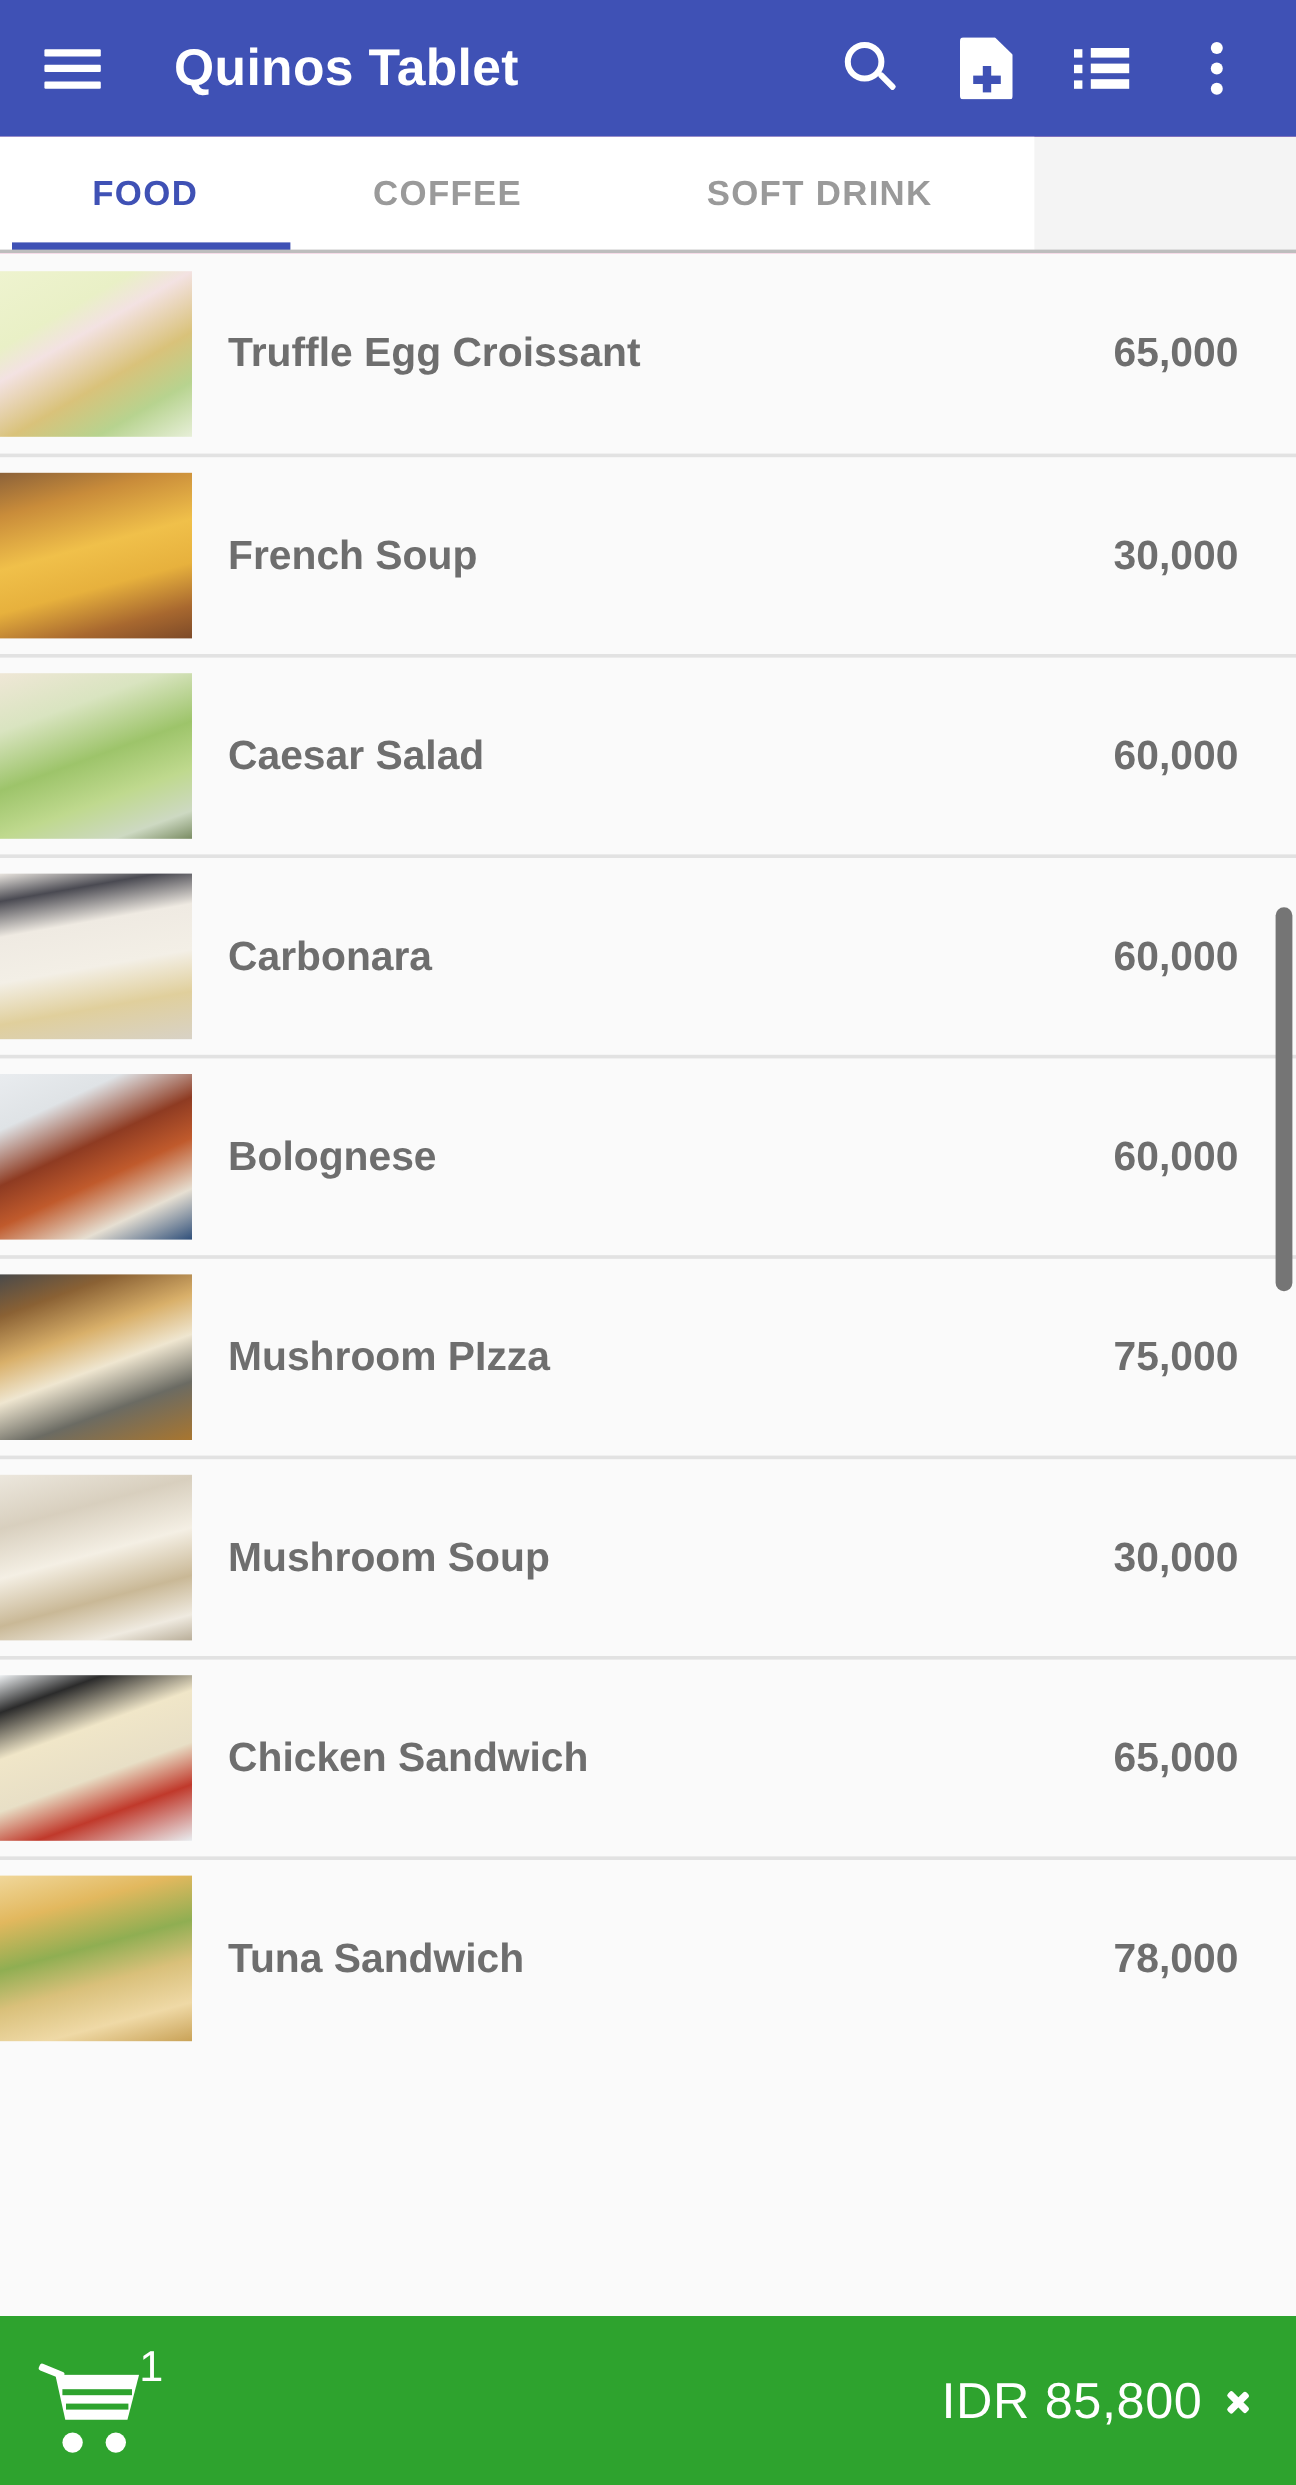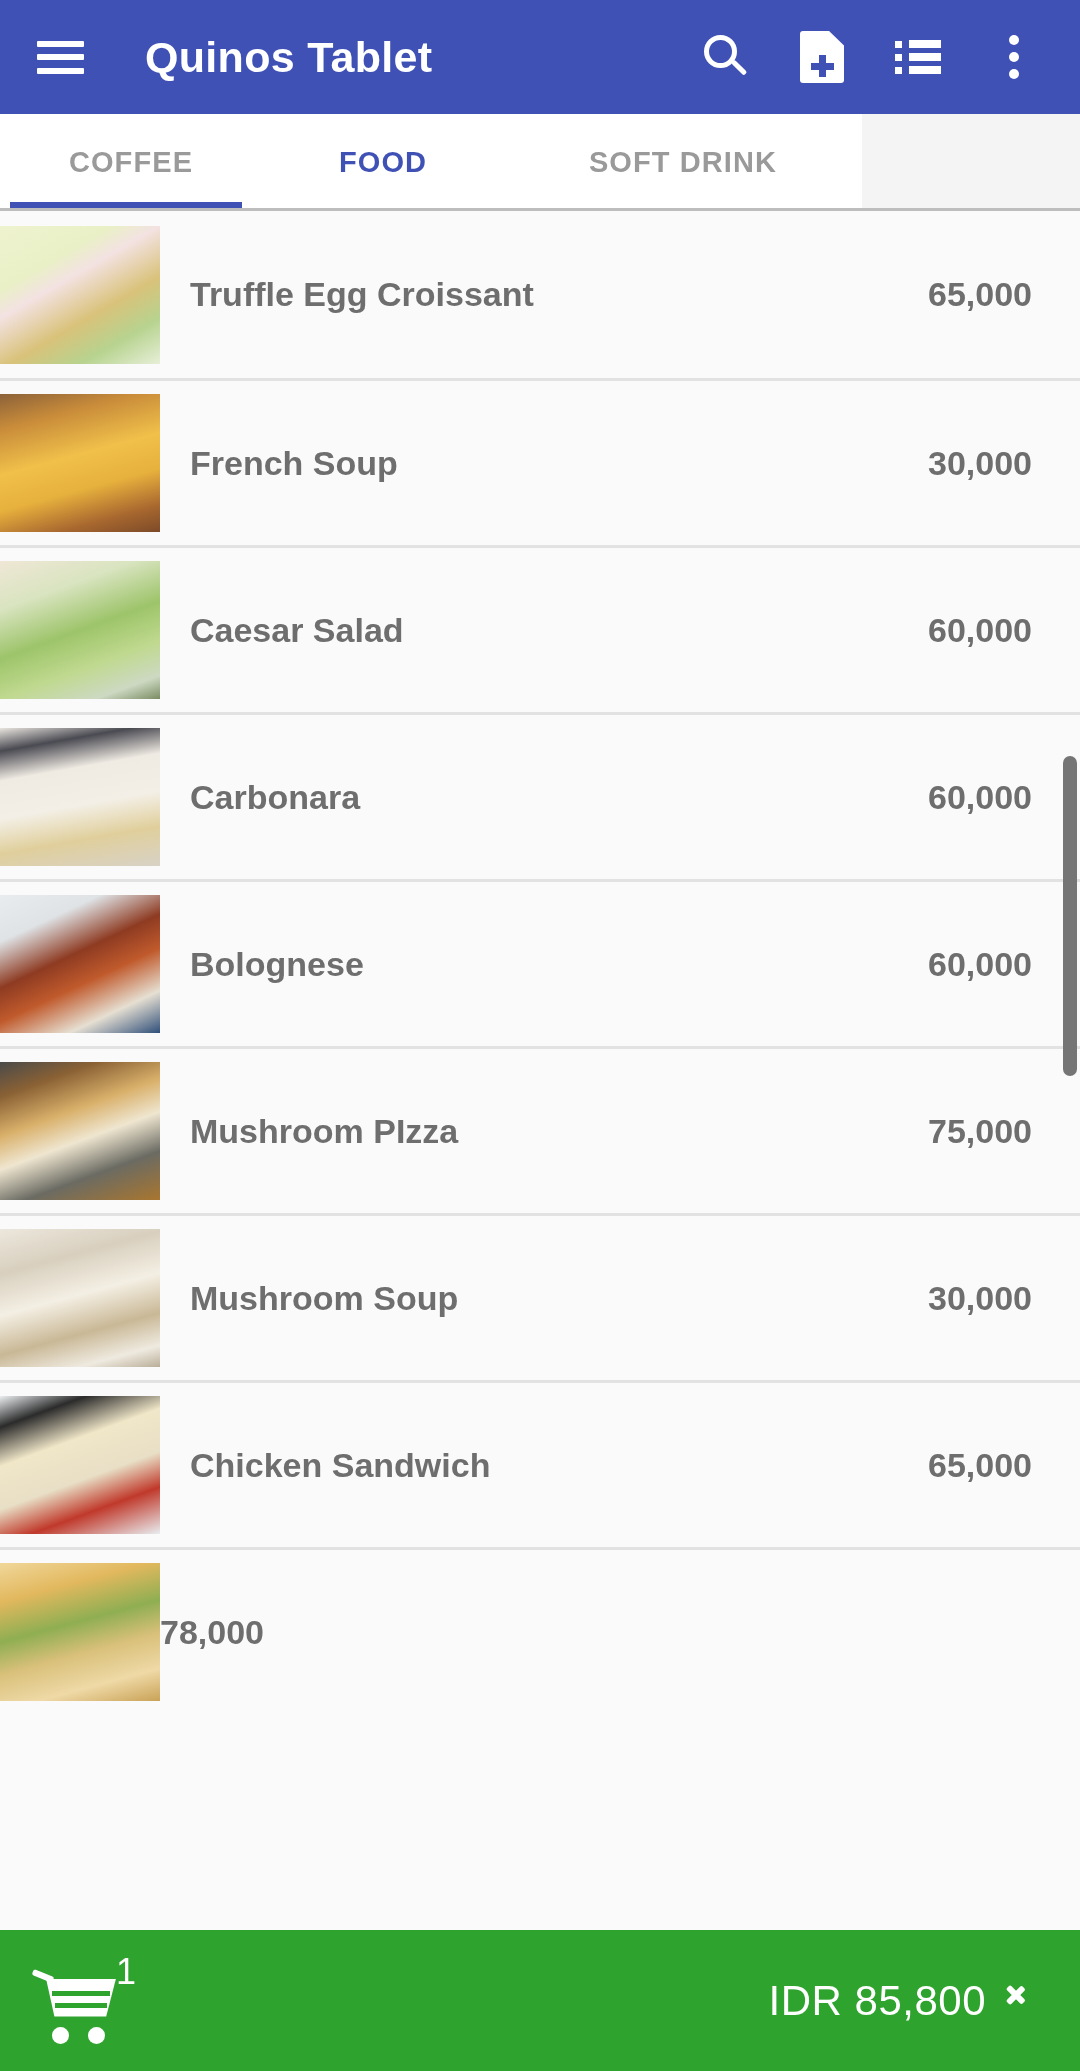--- a/index.html
+++ b/index.html
@@ -117,21 +117,21 @@
     position:absolute; left:16px; top:6px; width:70px; height:38px; background:#fff;
     clip-path:polygon(0 0, 100% 0, 86% 100%, 12% 100%);
   }
   .ic-cart .slot1 { position:absolute; left:22px; top:18px; width:58px; height:5px; background:#2ea32e; }
   .ic-cart .slot2 { position:absolute; left:25px; top:30px; width:52px; height:5px; background:#2ea32e; }
   .ic-cart .w1 { position:absolute; left:22px; top:54px; width:17px; height:17px; background:#fff; border-radius:50%; }
   .ic-cart .w2 { position:absolute; left:58px; top:54px; width:17px; height:17px; background:#fff; border-radius:50%; }
   .cart-badge {
     position:absolute; left:86px; top:0px; color:#fff; font-size:36px; font-weight:normal;
   }
-  .cart-right { margin-left:auto; display:flex; align-items:flex-start; padding-right:54px; }
+  .cart-right { margin-left:auto; display:flex; align-items:center; padding-right:38px; }
   .cart-total { color:#fff; font-size:42px; font-weight:normal; letter-spacing:0.5px; }
   .chev {
     margin-left:22px; width:18px; height:34px; position:relative;
   }
   .chev:before, .chev:after {
     content:""; position:absolute; left:0; width:22px; height:6px; background:#fff; border-radius:2px;
   }
   .chev:before { top:7px; transform:rotate(45deg); transform-origin:left center; }
   .chev:after { bottom:5px; transform:rotate(-45deg); transform-origin:left center; }
 </style>
@@ -185,22 +185,22 @@
           <i></i>
             <i></i>
             <i></i>
         </div>
       </div>
     </div>
   </div>
 
   <div class="tabwrap">
     <div class="tabstrip">
+      <div class="tab t0 active">FOOD</div>
       <div class="tab t1">COFFEE</div>
-      <div class="tab t0 active">FOOD</div>
       <div class="tab t2">SOFT DRINK</div>
       <div class="tab-indicator"></div>
     </div>
     <div class="tab-divider"></div>
   </div>
 
   <div class="list">
 
     <div class="row">
       <div class="thumb" style="background:linear-gradient(150deg,#eef3cf 0%,#e9f0c6 28%,#f3e2e2 40%,#d9c27a 62%,#b7d38f 80%,#e7efd8 100%);"></div>
@@ -245,20 +245,21 @@
     </div>
 
     <div class="row">
       <div class="thumb" style="background:linear-gradient(160deg,#eceff1 0%,#2b2b2b 16%,#f0e6c8 36%,#e8dfc6 58%,#c0392b 76%,#e9edf0 100%);"></div>
       <div class="row-name">Chicken Sandwich</div>
       <div class="row-price">65,000</div>
     </div>
 
     <div class="row">
       <div class="thumb" style="background:linear-gradient(165deg,#f0d79a 0%,#e2b85e 22%,#8fae52 44%,#d9c07a 62%,#efd9a6 82%,#c9a257 100%);"></div>
+      <div class="row-name">Tuna Sandwich</div>
       <div class="row-price">78,000</div>
     </div>
 
     <div class="scrollthumb"></div>
   </div>
 
   <div class="cartbar">
     <div class="cart-left">
       <div class="ic-cart">
         <div class="handle"></div>

